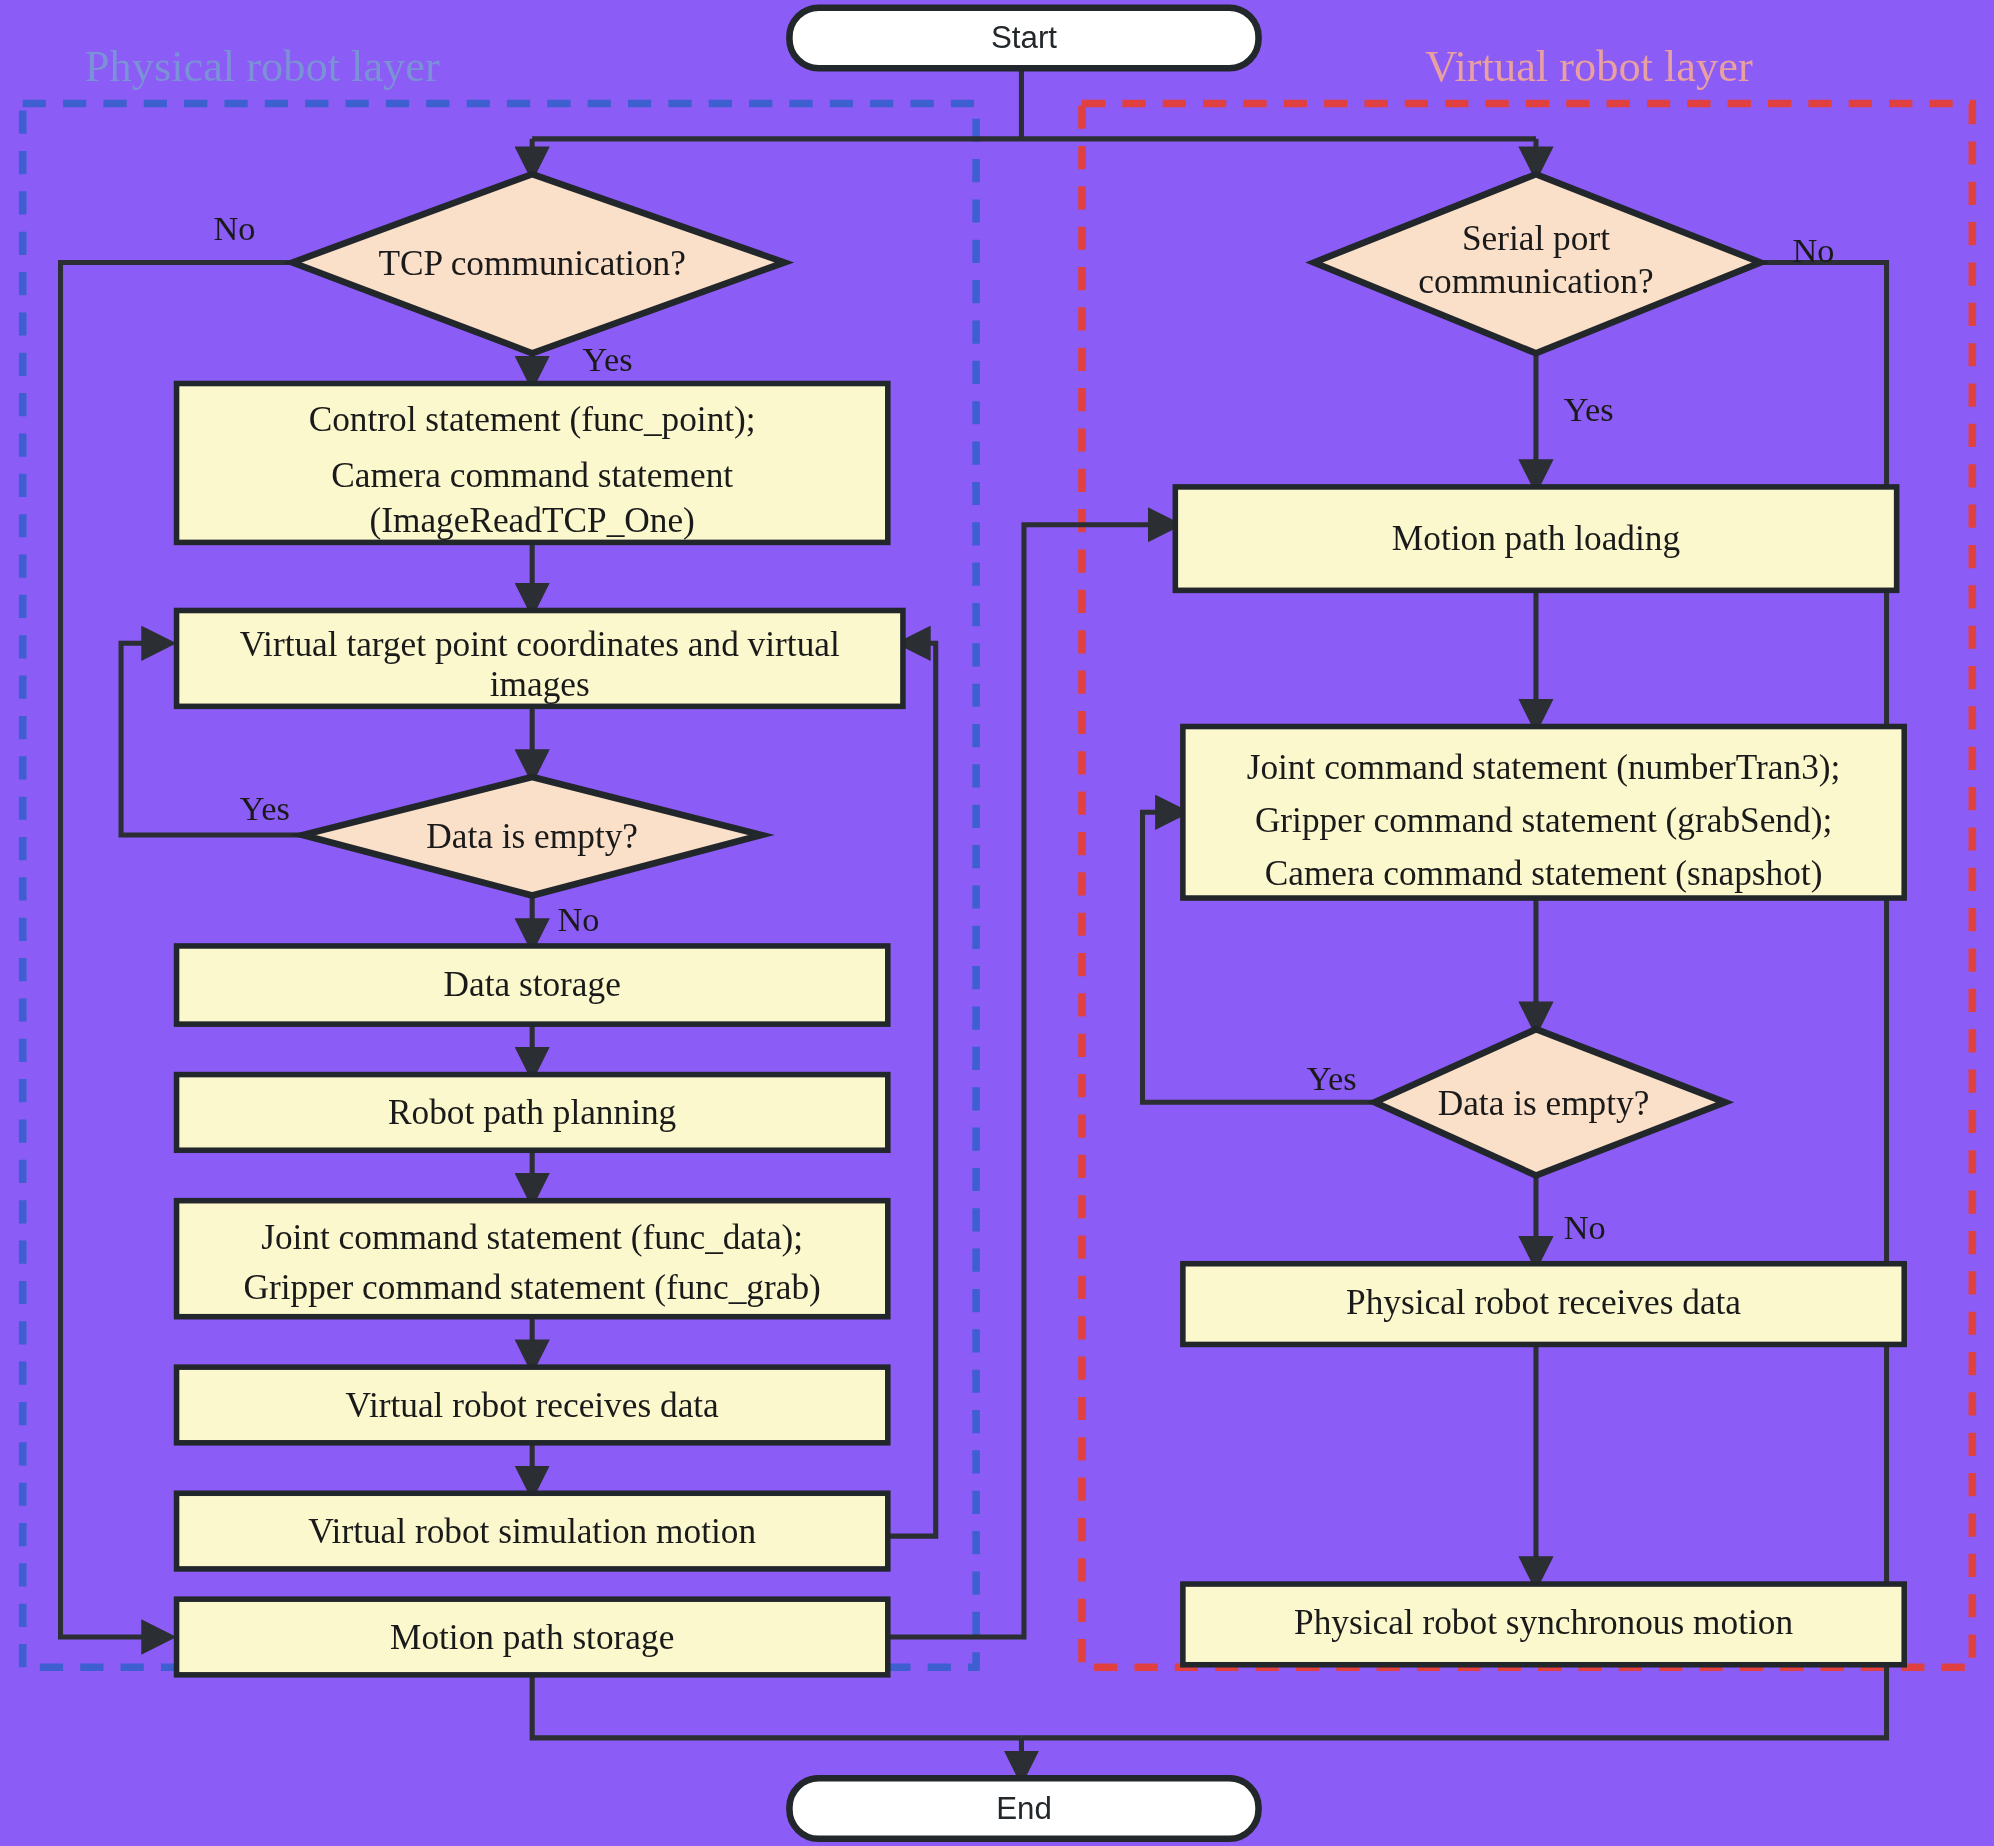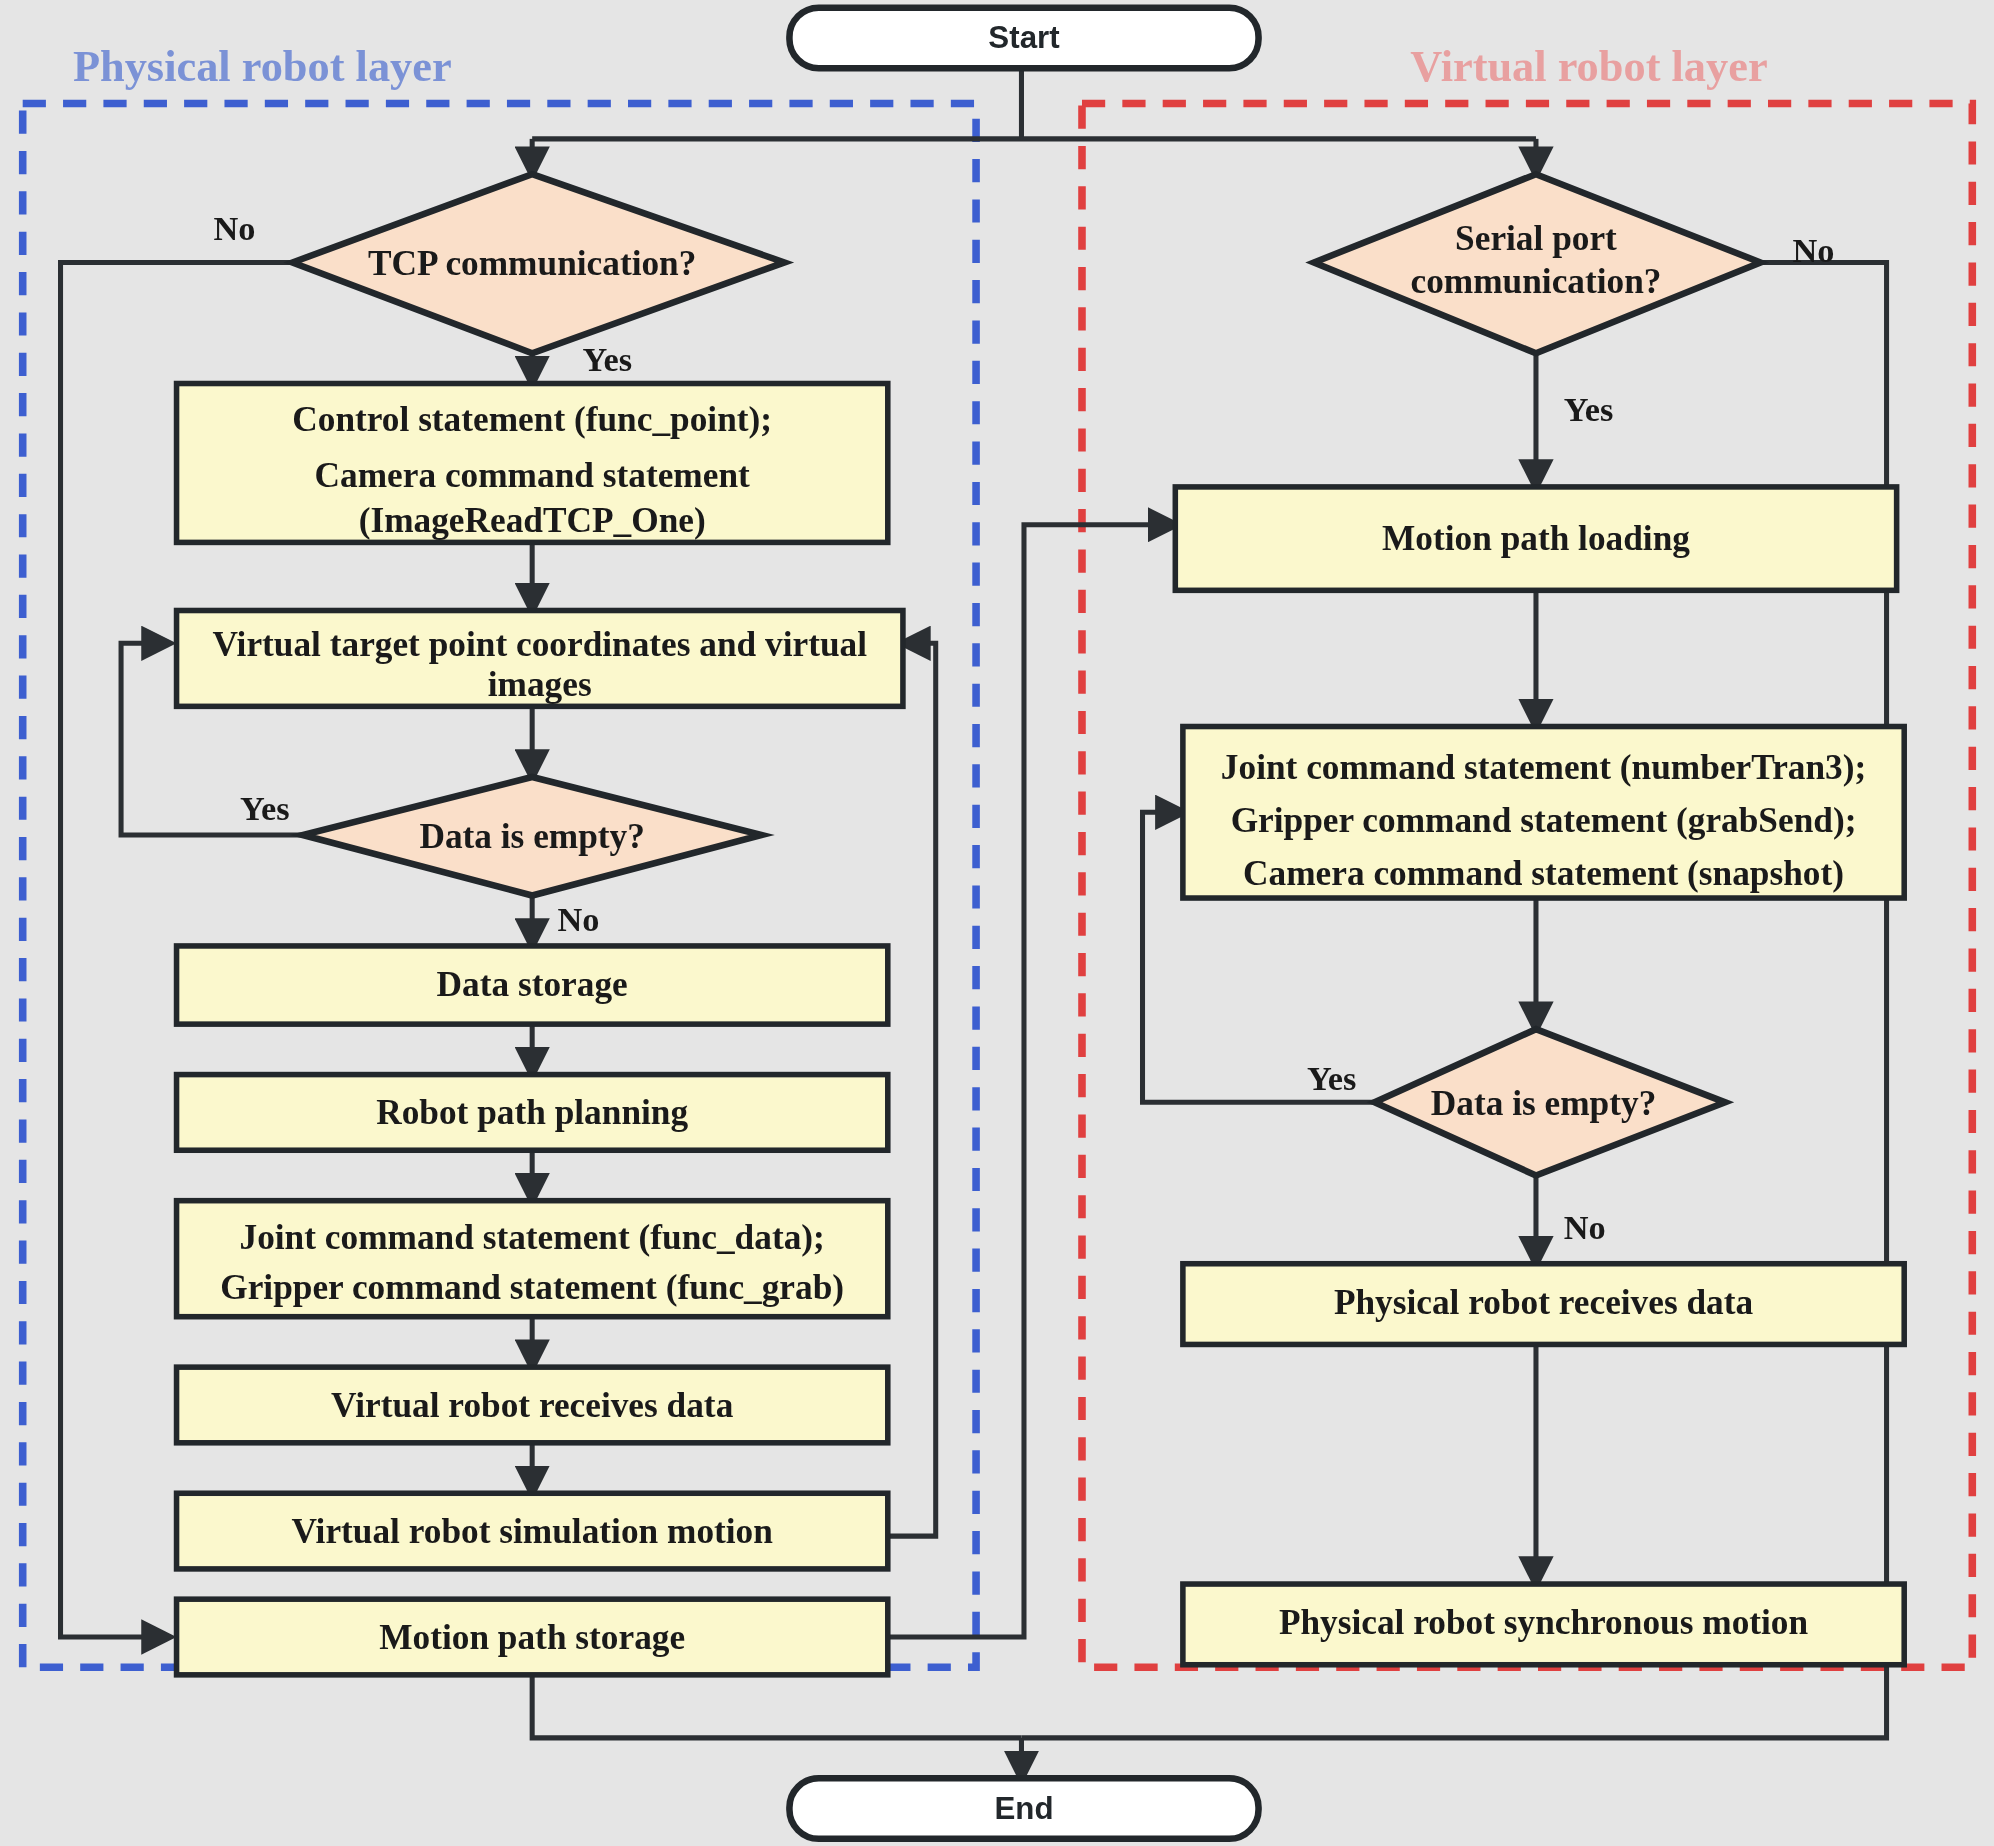--- a/index.html
+++ b/index.html
@@ -4,24 +4,23 @@
 <style>
   html, body {
     margin: 0;
     padding: 0;
     background: #ffffff;
   }
   #root {
     position: relative;
     width: 1995px;
     height: 1847px;
-    background: #e5e5e5;
+    background: #8b5cf6;
     font-family: "Liberation Serif", "DejaVu Serif", serif;
     overflow: hidden;
-    font-weight: bold;
   }
   svg.canvas {
     position: absolute;
     top: 0; left: 0;
     width: 1995px;
     height: 1847px;
   }
   .shape-text {
     font-family: "Liberation Serif", "DejaVu Serif", serif;
     fill: #1a1a1a;

